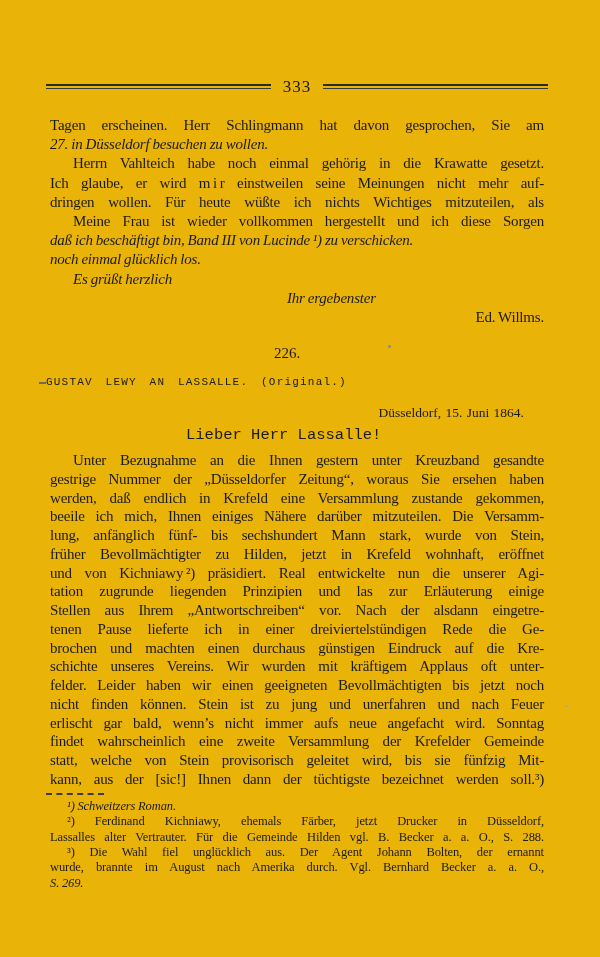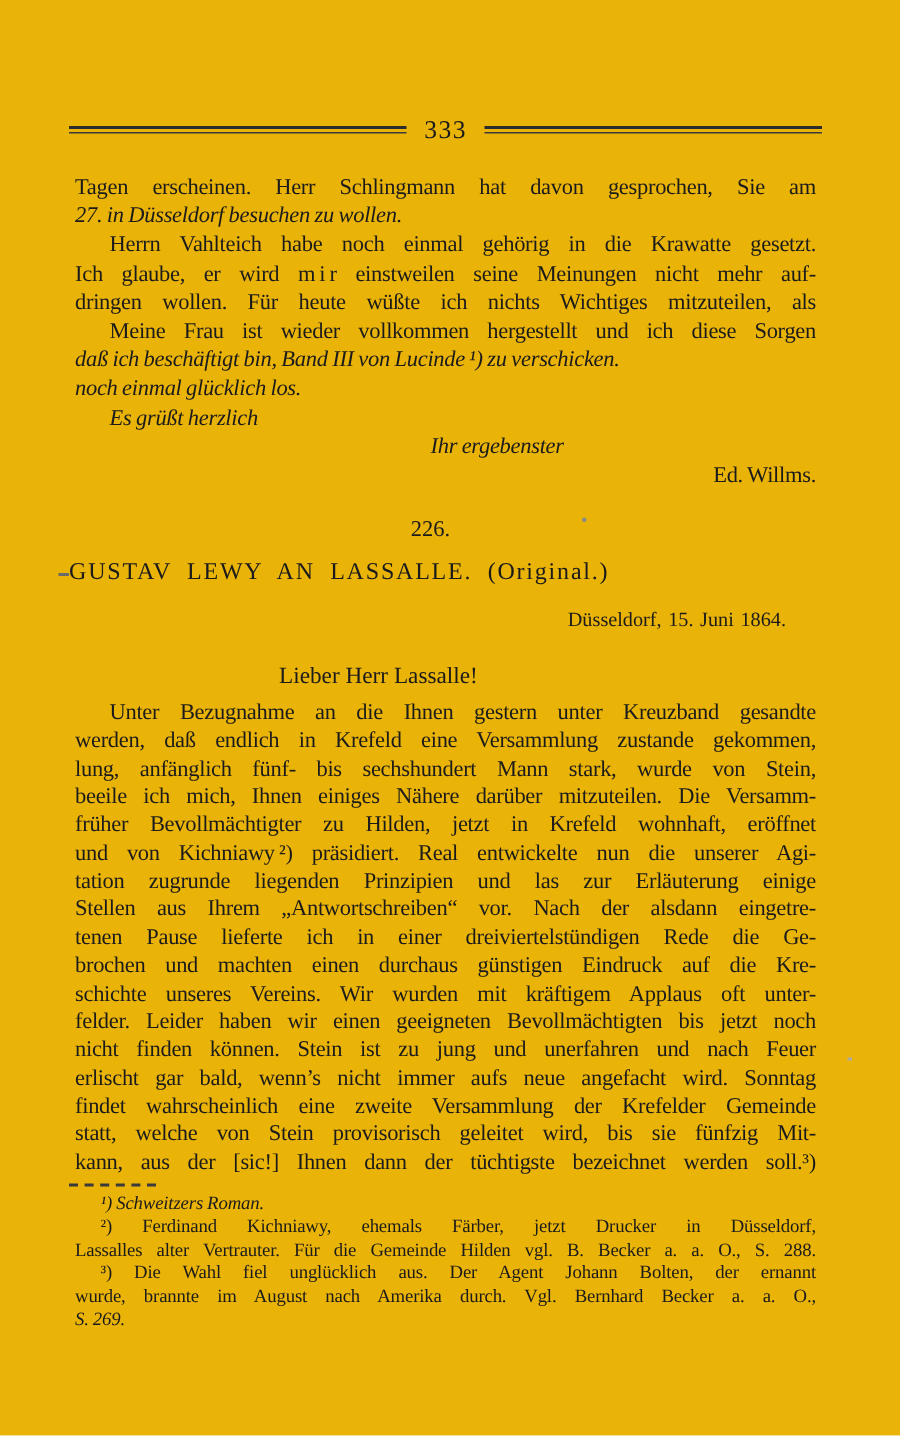--- a/index.html
+++ b/index.html
@@ -24,23 +24,23 @@
   .ln { font-size:15px; line-height:19.2px; letter-spacing:-0.2px; word-spacing:-0.5px; white-space:normal; }
   .j  { text-align:justify; text-align-last:justify; }
   .last { text-align:left; text-align-last:left;font-style:italic; }
   .ind { text-indent:23px; }
 
   .letter1 { margin-top:20px; }
   .valediction { margin-left:237px; }
   .signature { text-align:right; text-align-last:right; }
 
   .letter-number { margin-top:17px; text-align:center; padding-right:20px; font-size:15px; line-height:19px; }
-  .letter-heading { margin-top:9px; font-size:16px; line-height:20px; letter-spacing:1.2px; word-spacing:5px; }
+  .letter-heading { margin-top:9px; font-size:11px; line-height:20px; letter-spacing:1.2px; word-spacing:5px;font-family:Liberation Mono, monospace; }
   .dateline { margin-top:12px; text-align:right; padding-right:24px; font-size:13.5px; line-height:17px; word-spacing:1px; }
-  .salutation { margin-top:20px; margin-left:140px; font-size:15.5px; line-height:19px; }
+  .salutation { margin-top:5px; margin-left:140px; font-size:15.5px; line-height:19px;font-family:Liberation Mono, monospace; }
 
   .mainp { margin-top:6px; }
   .mainp .ln { line-height:18.75px; }
 
   .fn-sep { width:58px; border-top:2px dashed #3a3a3a; margin-top:4px; }
   .footnotes { margin-top:4px; }
   .fn { font-size:12.5px; line-height:15.4px; letter-spacing:-0.1px; word-spacing:-0.3px; }
   .fn.ind { text-indent:17px; }
 
   
@@ -76,23 +76,24 @@
       <div class="ln signature">Ed. Willms.</div>
     </div>
 
     <div class="letter-number">226.</div>
     <div class="letter-heading">GUSTAV LEWY AN LASSALLE. (Original.)</div>
     <div class="dateline">Düsseldorf, 15. Juni 1864.</div>
     <div class="salutation">Lieber Herr Lassalle!</div>
 
     <div class="mainp block">
       <div class="ln j ind">Unter Bezugnahme an die Ihnen gestern unter Kreuzband gesandte</div>
+      <div class="ln j">gestrige Nummer der „Düsseldorfer Zeitung“, woraus Sie ersehen haben</div>
       <div class="ln j">werden, daß endlich in Krefeld eine Versammlung zustande gekommen,</div>
+      <div class="ln j">beeile ich mich, Ihnen einiges Nähere darüber mitzuteilen. Die Versamm-</div>
       <div class="ln j">lung, anfänglich fünf- bis sechshundert Mann stark, wurde von Stein,</div>
-      <div class="ln j">beeile ich mich, Ihnen einiges Nähere darüber mitzuteilen. Die Versamm-</div>
       <div class="ln j">früher Bevollmächtigter zu Hilden, jetzt in Krefeld wohnhaft, eröffnet</div>
       <div class="ln j">und von Kichniawy ²) präsidiert. Real entwickelte nun die unserer Agi-</div>
       <div class="ln j">tation zugrunde liegenden Prinzipien und las zur Erläuterung einige</div>
       <div class="ln j">Stellen aus Ihrem „Antwortschreiben“ vor. Nach der alsdann eingetre-</div>
       <div class="ln j">tenen Pause lieferte ich in einer dreiviertelstündigen Rede die Ge-</div>
       <div class="ln j">brochen und machten einen durchaus günstigen Eindruck auf die Kre-</div>
       <div class="ln j">schichte unseres Vereins. Wir wurden mit kräftigem Applaus oft unter-</div>
       <div class="ln j">felder. Leider haben wir einen geeigneten Bevollmächtigten bis jetzt noch</div>
       <div class="ln j">nicht finden können. Stein ist zu jung und unerfahren und nach Feuer</div>
       <div class="ln j">erlischt gar bald, wenn’s nicht immer aufs neue angefacht wird. Sonntag</div>

